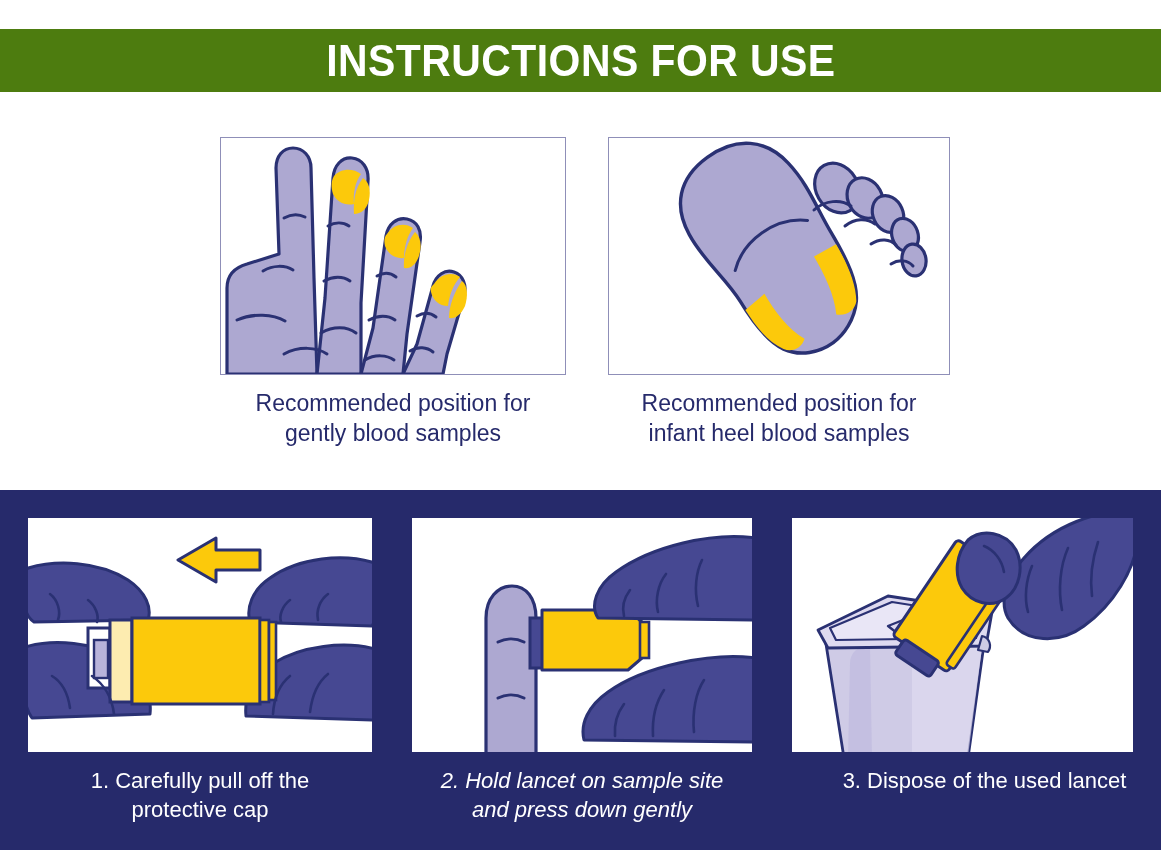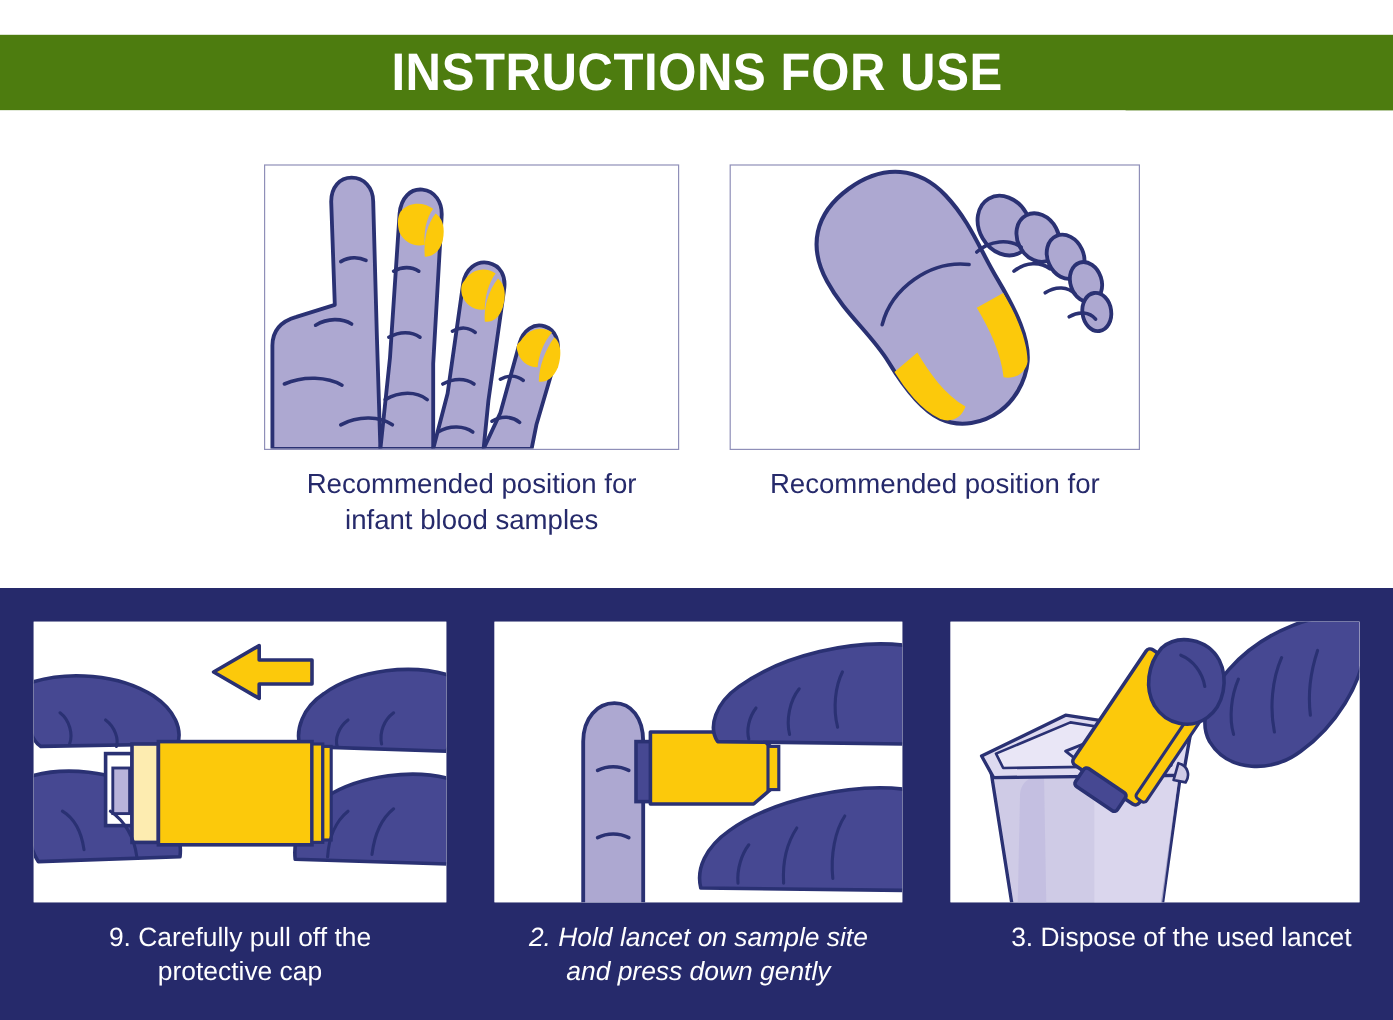--- a/index.html
+++ b/index.html
@@ -148,21 +148,21 @@
           <path d="M 156 138 C 163 134 170 135 175 139"></path>
           <path d="M 148 182 C 157 177 167 177 174 182"></path>
           <path d="M 144 222 C 154 216 166 217 173 222"></path>
           <path d="M 196 178 C 203 174 210 175 215 179"></path>
           <path d="M 189 213 C 197 208 206 209 212 214"></path>
         </g>
       </svg>
     </div>
     <div class="fig-caption">
       <div>Recommended position for</div>
-      <div>infant blood samples</div>
+      <div>gently blood samples</div>
     </div>
   </div>
 
   <div class="fig" id="fig-foot">
     <div class="fig-frame">
       <svg width="340" height="236" viewBox="0 0 340 236">
 
         <g transform="rotate(-36 170 118)">
           <path d="M 170 -4
                    C 206 -4 228 16 232 48
@@ -191,20 +191,21 @@
         <g stroke="#2a3173" stroke-width="3" fill="none" stroke-linecap="round">
           <path d="M 205 72 C 216 62 232 61 242 68"></path>
           <path d="M 236 88 C 246 80 258 80 266 86"></path>
           <path d="M 262 106 C 271 100 281 101 287 107"></path>
           <path d="M 282 126 C 290 121 299 122 304 128"></path>
         </g>
       </svg>
     </div>
     <div class="fig-caption">
       <div>Recommended position for</div>
+      <div>infant heel blood samples</div>
     </div>
   </div>
 </div>
 
 <div class="steps-section">
 
   <div class="step" id="step-1">
     <div class="step-frame">
       <svg width="344" height="234" viewBox="0 0 344 234">
         <rect x="0" y="0" width="344" height="234" fill="#ffffff"></rect>
@@ -235,21 +236,21 @@
           <path d="M 24 158 C 34 164 40 176 42 190"></path>
           <path d="M 64 158 C 76 166 84 180 86 196"></path>
           <path d="M 300 76 C 292 82 288 92 290 102"></path>
           <path d="M 262 82 C 254 88 251 98 253 104"></path>
           <path d="M 300 156 C 290 164 284 178 282 194"></path>
           <path d="M 262 158 C 252 166 246 180 245 196"></path>
         </g>
       </svg>
     </div>
     <div class="step-caption">
-      <div>9. Carefully pull off the</div>
+      <div>1. Carefully pull off the</div>
       <div>protective cap</div>
     </div>
   </div>
 
   <div class="step" id="step-2">
     <div class="step-frame">
       <svg width="340" height="234" viewBox="0 0 340 234">
         <rect x="0" y="0" width="340" height="234" fill="#ffffff"></rect>
 
         <path d="M 74 236 L 74 100 C 74 80 86 68 100 68 C 114 68 124 80 124 100 L 124 236 Z" fill="#ada8d1" stroke="#2a3173" stroke-width="3.2" stroke-linejoin="round"></path>

